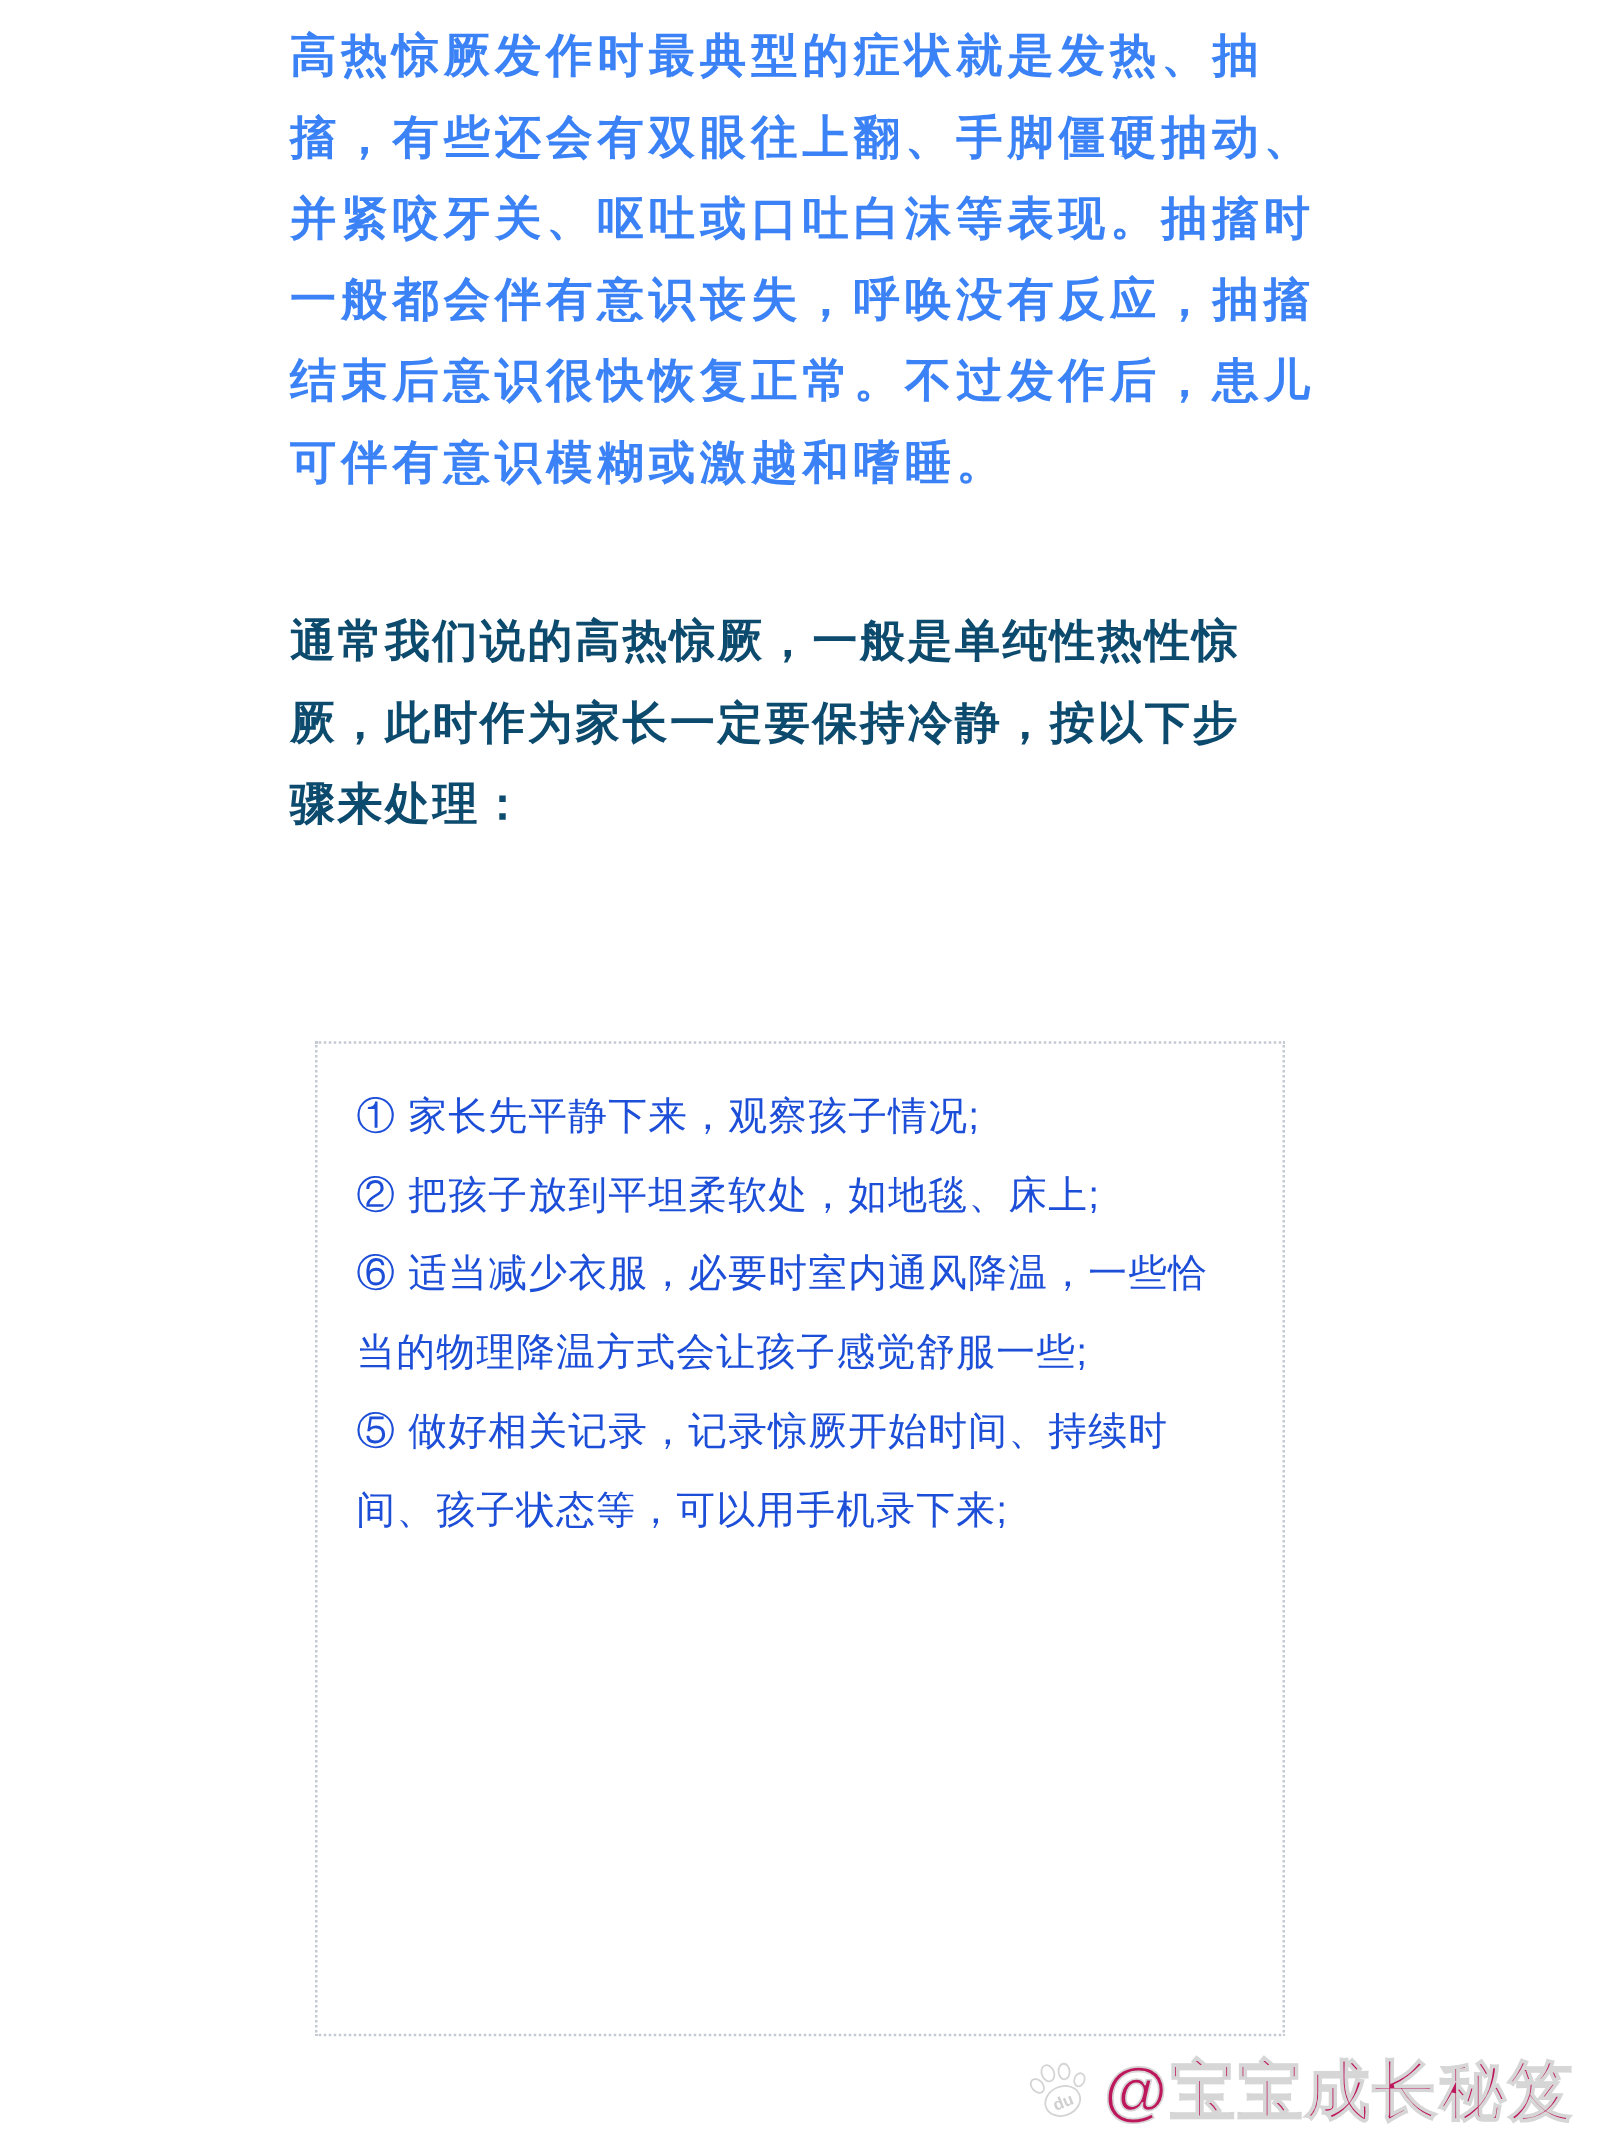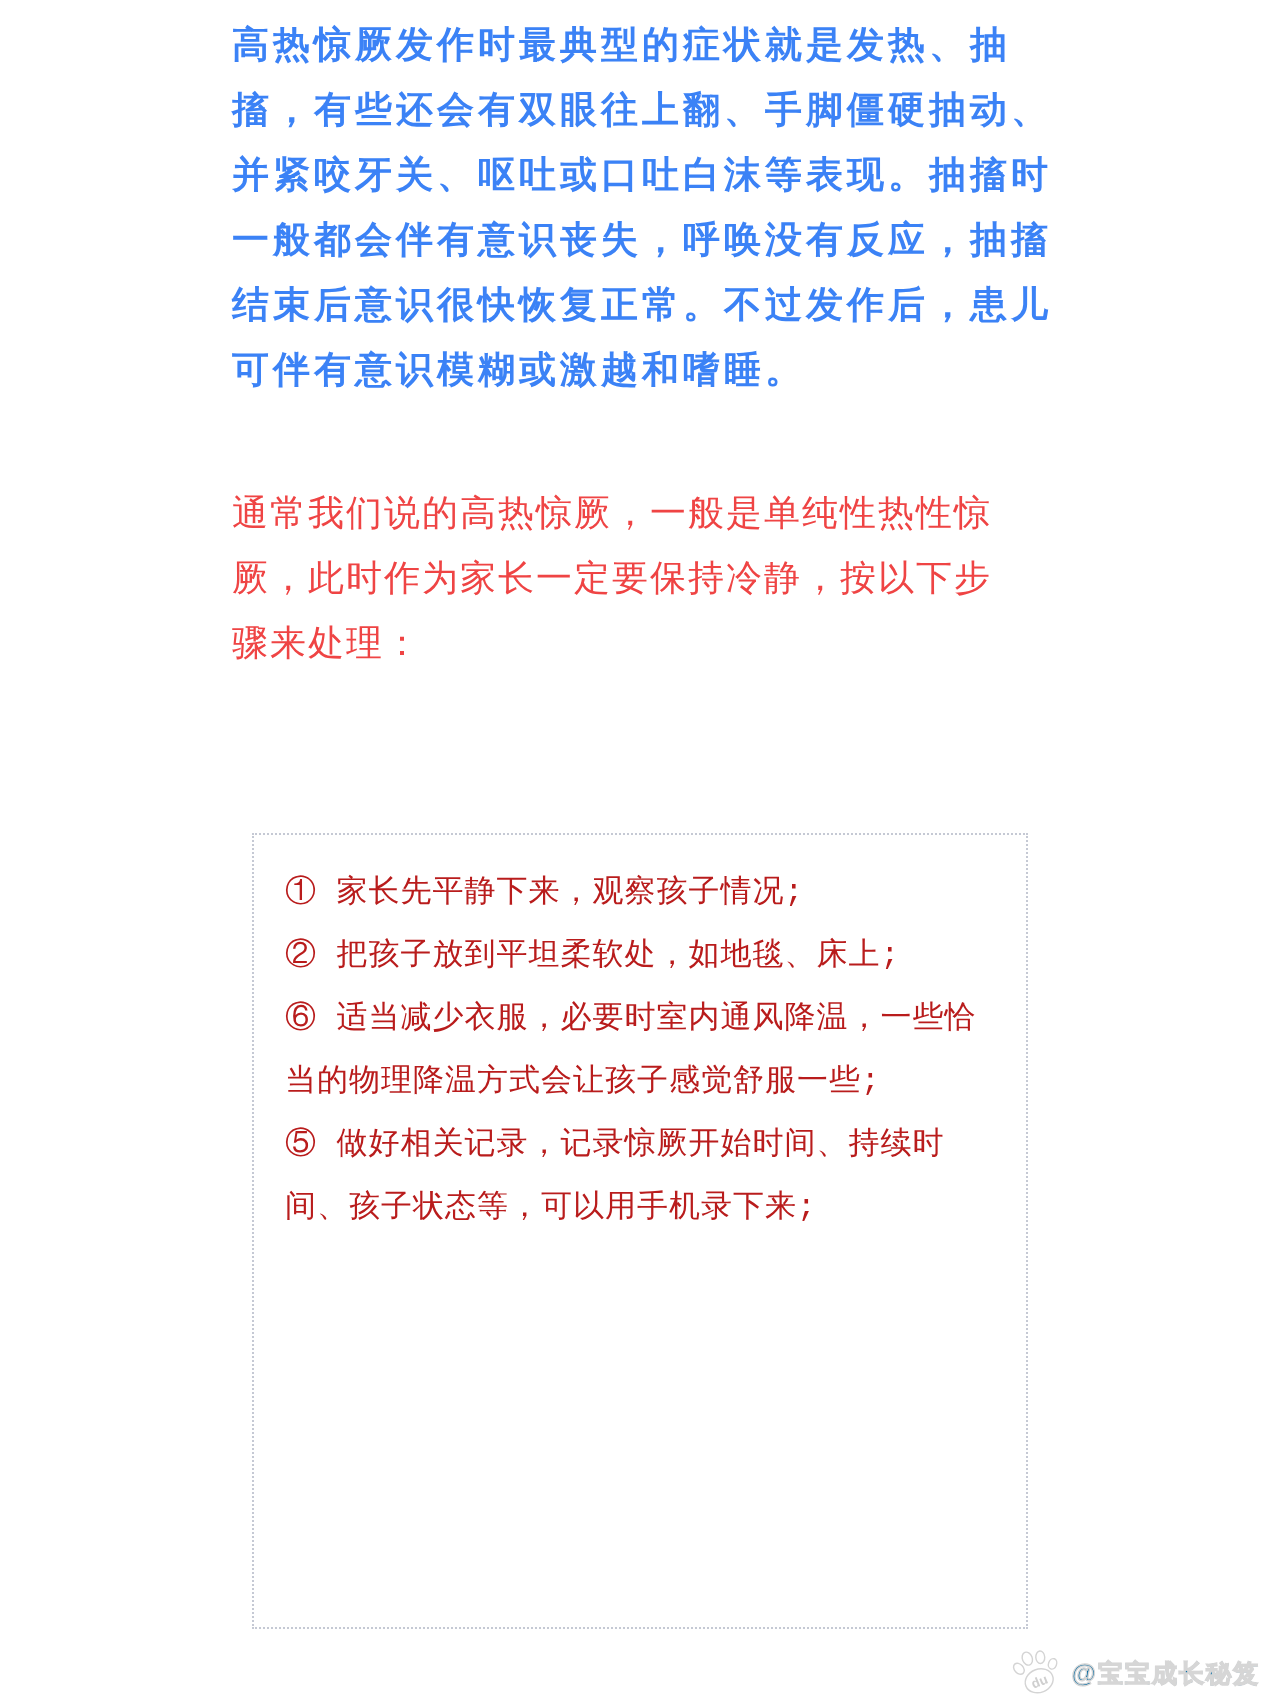--- a/index.html
+++ b/index.html
@@ -22,59 +22,58 @@
     line-height:65px;
     letter-spacing:4px;
     white-space:pre;
   }
   .lead{
     position:absolute;
     left:232px;
     top:480px;
     margin:0;
     font-size:36px;
-    font-weight:400;
-    color:#ef4444;
+    font-weight:700;
+    color:#0c4a6e;
     line-height:65px;
     letter-spacing:2px;
     white-space:pre;
   }
   .steps-box{
     position:absolute;
     left:252px;
     top:833px;
     width:776px;
     height:796px;
     box-sizing:border-box;
     border:2px dotted #c5c9d4;
     padding:26px 18px 0 31px;
     background:#ffffff;
   }
   .step{
     font-size:31px;
     font-weight:400;
-    color:#b91c1c;
+    color:#1d4ed8;
     line-height:63px;
     letter-spacing:1px;
     white-space:pre;
-    font-family:Liberation Mono, monospace;
   }
   .watermark{
     position:absolute;
     right:20px;
     bottom:8px;
     display:flex;
     align-items:center;
     gap:8px;
     pointer-events:none;
   }
   .watermark .handle{
-    font-size:25px;
+    font-size:52px;
     font-weight:bold;
-    color:#0369a1;
+    color:#be185d;
     -webkit-text-stroke:1.3px #d6d6d6;
     text-shadow:0 0 1px #dddddd;
     letter-spacing:2px;
     line-height:46px;
   }
   .paw{
     transform:rotate(-22deg);
     display:block;
   }
   .paw ellipse{

